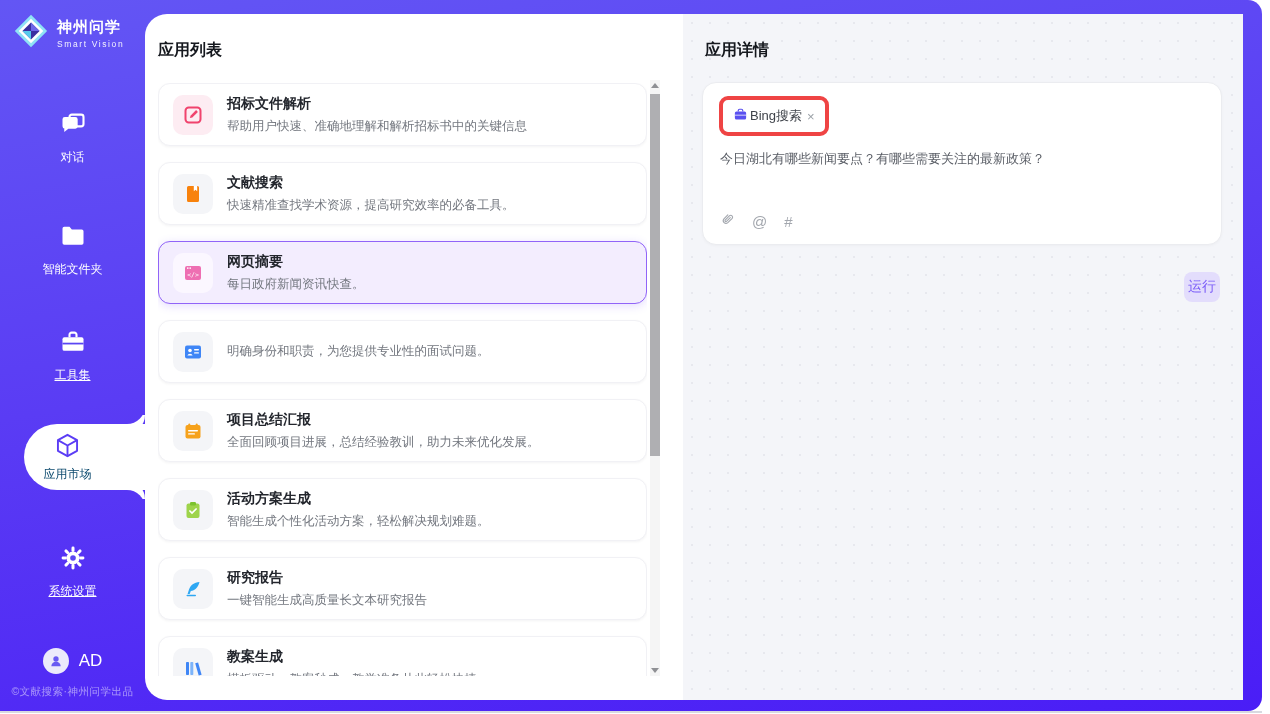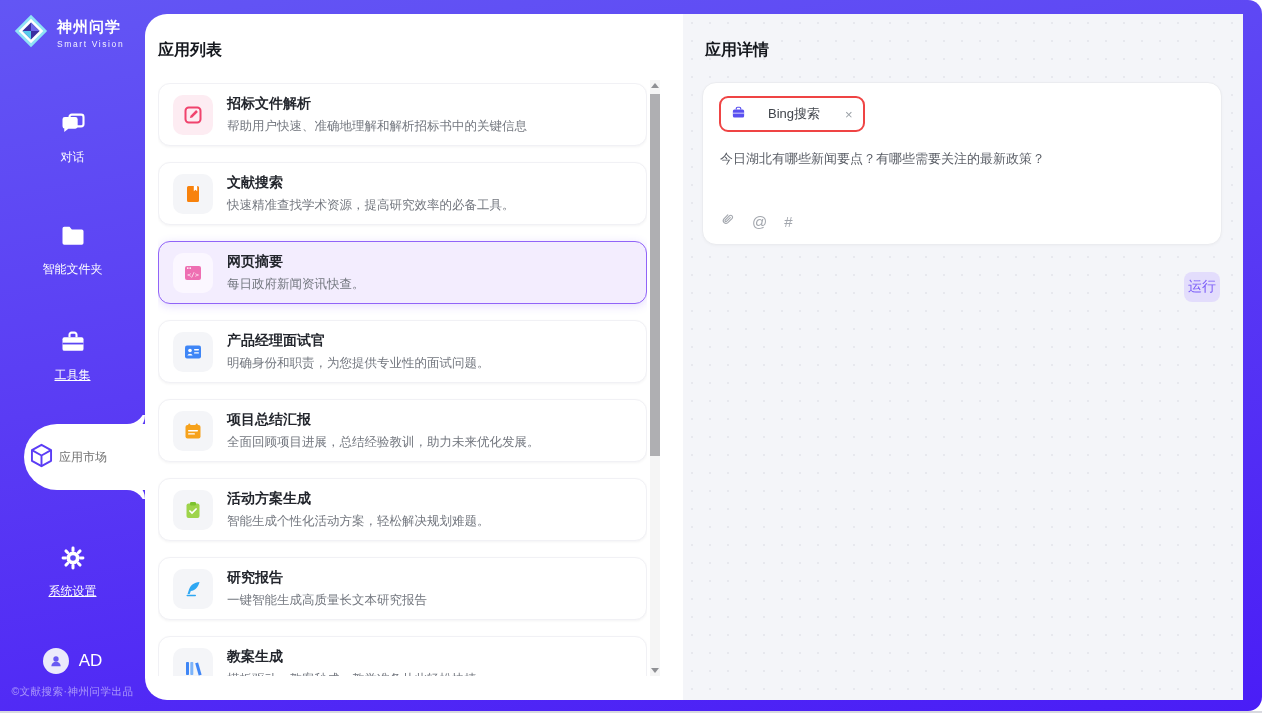--- a/index.html
+++ b/index.html
@@ -25,22 +25,22 @@
   .nav-item.u .nav-label { text-decoration:underline; }
   .nav-chat { top:110px; } .nav-folder { top:222px; } .nav-tool { top:328px; } .nav-gear { top:544px; }
 
   .nav-active { position:absolute; left:24px; top:424px; width:121px; height:66px; background:#fff;
                 border-radius:33px 0 0 33px; cursor:pointer; }
   .nav-active::before { content:""; position:absolute; right:0; top:-18px; width:18px; height:18px;
                         border-bottom-right-radius:18px; box-shadow:0 9px 0 0 #fff; }
   .nav-active::after  { content:""; position:absolute; right:0; bottom:-18px; width:18px; height:18px;
                         border-top-right-radius:18px; box-shadow:0 -9px 0 0 #fff; }
   .nav-active-inner { position:absolute; left:0; top:0; width:100%; height:100%;
-                      display:flex; flex-direction:row; align-items:center; justify-content:center;
-                      gap:4px; font-size:12px; color:#737373; transform:translateX(-17px); }
+                      display:flex; flex-direction:column; align-items:center; justify-content:center;
+                      gap:4px; font-size:12px; color:#0c4a6e; transform:translateX(-17px); }
 
   .user-row { position:absolute; left:0; top:648px; width:145px; display:flex; align-items:center;
               justify-content:center; gap:10px; font-size:17px; cursor:pointer; }
   .avatar { width:26px; height:26px; border-radius:50%; background:#eceafb;
             display:flex; align-items:center; justify-content:center; }
   .side-footer { position:absolute; left:0; top:685px; width:145px; text-align:center;
                  font-size:10.5px; color:rgba(255,255,255,.5); letter-spacing:.5px; }
 
   
   .panel-list { position:absolute; left:145px; top:14px; width:538px; height:686px;
@@ -68,22 +68,22 @@
   .sb-down { bottom:3px; border-left:4px solid transparent; border-right:4px solid transparent;
              border-top:5px solid #8f9094; }
 
   
   .panel-detail { position:absolute; left:683px; top:14px; width:560px; height:686px; background:#f4f5f9;
                   background-image:radial-gradient(circle,#e7e8ee 1px,transparent 1px);
                   background-size:18px 18px; }
   .detail-title { position:absolute; left:22px; top:26px; font-size:16px; font-weight:bold; color:#15181e; }
   .detail-card { position:absolute; left:19px; top:68px; width:520px; height:163px; background:#fff;
                  border:1px solid #ebecf0; border-radius:14px; box-shadow:0 1px 3px rgba(0,0,0,.03); }
-  .tool-tag { position:absolute; left:16px; top:13px; display:inline-flex; align-items:center; gap:22px;
-              padding:7px 10px; background:#fff; border:2px solid #ef4444; border-radius:9px;
+  .tool-tag { position:absolute; left:16px; top:13px; display:inline-flex; align-items:center; gap:2px;
+              padding:7px 10px; background:#fff; border:4px solid #ef4444; border-radius:9px;
               font-size:13px; color:#3f434a; cursor:pointer; }
   .tag-close { color:#9aa0a6; font-size:13px; margin-left:3px; cursor:pointer; }
   .query-text { position:absolute; left:17px; top:66px; right:16px; font-size:13px; color:#5a5e66;
                 line-height:1.5; cursor:text; }
   .attach-row { position:absolute; left:17px; bottom:13px; display:flex; align-items:center; gap:17px;
                 color:#a3a7ae; }
   .attach-row .glyph { font-size:15px; cursor:pointer; }
   .run-btn { position:absolute; right:23px; top:258px; width:36px; height:30px; background:#e3ddfc;
              color:#7a5cf8; border:none; border-radius:8px; font-size:14px; display:flex;
              align-items:center; justify-content:center; cursor:pointer; }
@@ -238,21 +238,20 @@
         <div class="card-icon">
           <svg width="20" height="20" viewBox="0 0 20 20">
             <rect x="2" y="3.5" width="16" height="13" rx="2" fill="#3f86f6"></rect>
             <circle cx="7" cy="8.5" r="1.8" fill="#fff"></circle>
             <path d="M4.4 13.6a2.7 2.7 0 015.2 0z" fill="#fff"></path>
             <rect x="11" y="7" width="5" height="1.4" rx=".7" fill="#fff"></rect>
             <rect x="11" y="10.2" width="5" height="1.4" rx=".7" fill="#fff"></rect>
           </svg>
         </div>
         <div class="card-texts">
-          <div class="card-name">产品经理面试官</div>
           <div class="card-desc">明确身份和职责，为您提供专业性的面试问题。</div>
         </div>
       </div>
 
       <div class="card">
         <div class="card-icon">
           <svg width="20" height="20" viewBox="0 0 20 20">
             <rect x="2.5" y="4" width="15" height="13.5" rx="2" fill="#f6a21c"></rect>
             <rect x="5.4" y="2.4" width="1.8" height="3.6" rx=".9" fill="#f6a21c"></rect>
             <rect x="12.8" y="2.4" width="1.8" height="3.6" rx=".9" fill="#f6a21c"></rect>

